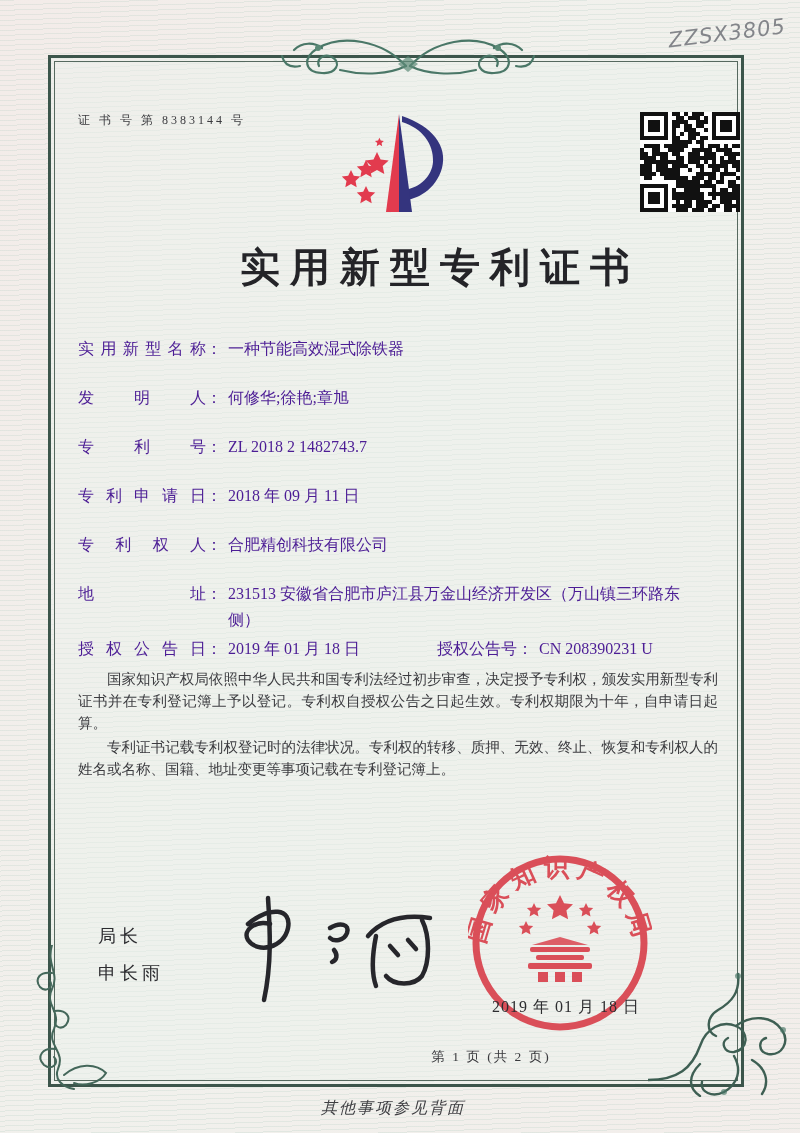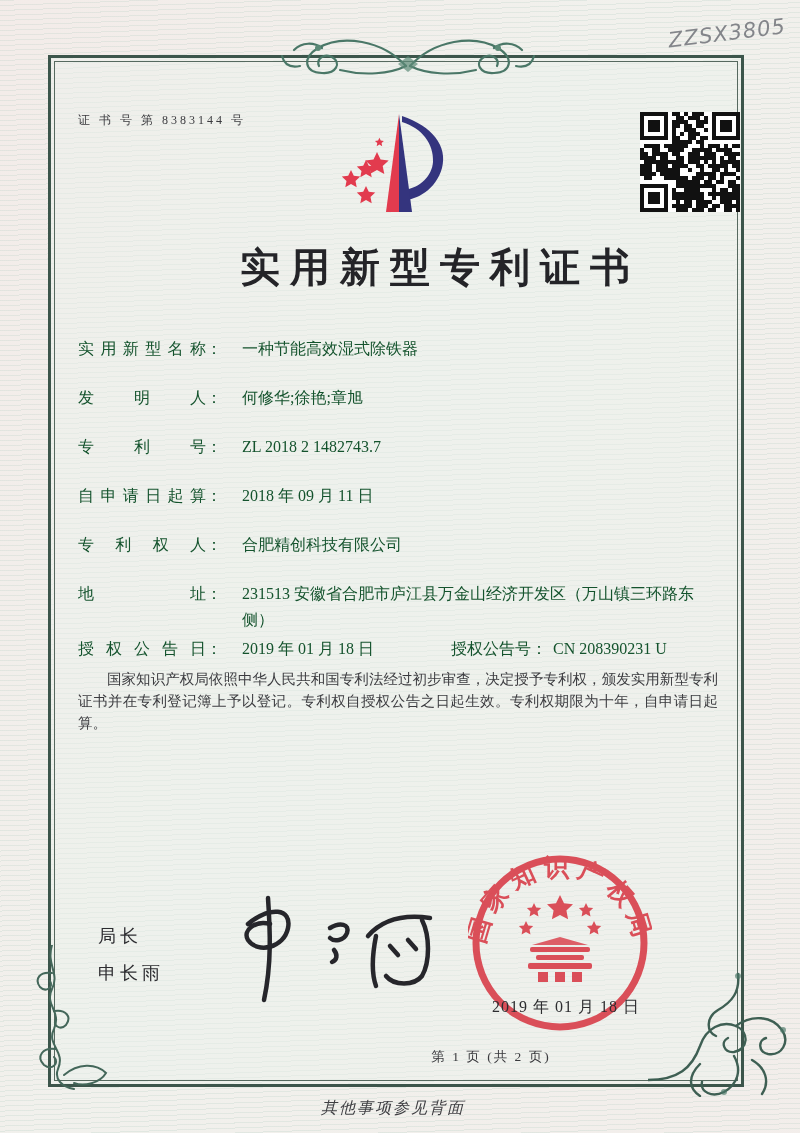--- a/index.html
+++ b/index.html
@@ -35,25 +35,25 @@
     font-size:12px;letter-spacing:3px;color:#3a3a3e;
   }
   .logo{position:absolute;left:336px;top:108px;}
   .qr{position:absolute;left:640px;top:112px;width:100px;height:100px;background:#fff;}
   .doc-title{
     position:absolute;left:0;top:240px;width:790px;text-align:center;
     font-size:40px;font-weight:700;letter-spacing:10px;color:#242428;
     text-indent:10px;
     padding-left:40px;
   }
-  .fields{position:absolute;left:78px;top:336px;width:640px;font-size:16px;color:#14532d;}
+  .fields{position:absolute;left:78px;top:336px;width:640px;font-size:16px;color:#4c1d95;}
   .frow{display:flex;line-height:26px;margin-bottom:23px;}
   .flabel{width:128px;text-align:justify;text-align-last:justify;flex:0 0 auto;}
   .fcolon{flex:0 0 auto;margin-right:6px;}
-  .fvalue{max-width:452px;margin-left:14px;}
+  .fvalue{max-width:452px;}
   .frow.address{margin-bottom:3px;}
   .frow.grantrow .fvalue{width:205px;}
   .grant-no-label{margin-left:4px;}
   .paras{
     position:absolute;left:78px;top:668px;width:646px;
     font-size:14.5px;line-height:22px;color:#3b3b3f;text-align:justify;
   }
   .paras p{margin:0 6px 2px 0;text-indent:2em;}
   .barcode{position:absolute;left:103px;top:869px;width:204px;height:14px;}
   .signoff{
@@ -476,21 +476,21 @@
     <span class="flabel">发明人</span>
       <span class="fcolon">：</span>
     <span class="fvalue">何修华;徐艳;章旭</span>
   </div>
   <div class="frow">
     <span class="flabel">专利号</span>
       <span class="fcolon">：</span>
     <span class="fvalue">ZL 2018 2 1482743.7</span>
   </div>
   <div class="frow">
-    <span class="flabel">自申请日起算</span>
+    <span class="flabel">专利申请日</span>
       <span class="fcolon">：</span>
     <span class="fvalue">2018 年 09 月 11 日</span>
   </div>
   <div class="frow">
     <span class="flabel">专利权人</span>
       <span class="fcolon">：</span>
     <span class="fvalue">合肥精创科技有限公司</span>
   </div>
   <div class="frow address">
     <span class="flabel">地址</span>
@@ -502,20 +502,21 @@
       <span class="fcolon">：</span>
     <span class="fvalue">2019 年 01 月 18 日</span>
     <span class="grant-no-label">授权公告号</span>
       <span class="fcolon">：</span>
     <span>CN 208390231 U</span>
   </div>
 </div>
 
 <div class="paras">
   <p>国家知识产权局依照中华人民共和国专利法经过初步审查，决定授予专利权，颁发实用新型专利证书并在专利登记簿上予以登记。专利权自授权公告之日起生效。专利权期限为十年，自申请日起算。</p>
+  <p>专利证书记载专利权登记时的法律状况。专利权的转移、质押、无效、终止、恢复和专利权人的姓名或名称、国籍、地址变更等事项记载在专利登记簿上。</p>
 </div>
 
 <svg class="barcode" id="barcode" viewBox="0 0 204 14" preserveAspectRatio="none">
     <rect x="0" y="0" width="undefined" height="14" fill="#1a1a1a"></rect>
   </svg>
 
 <div class="signoff">
   <div>局长</div>
   <div>申长雨</div>
 </div>

